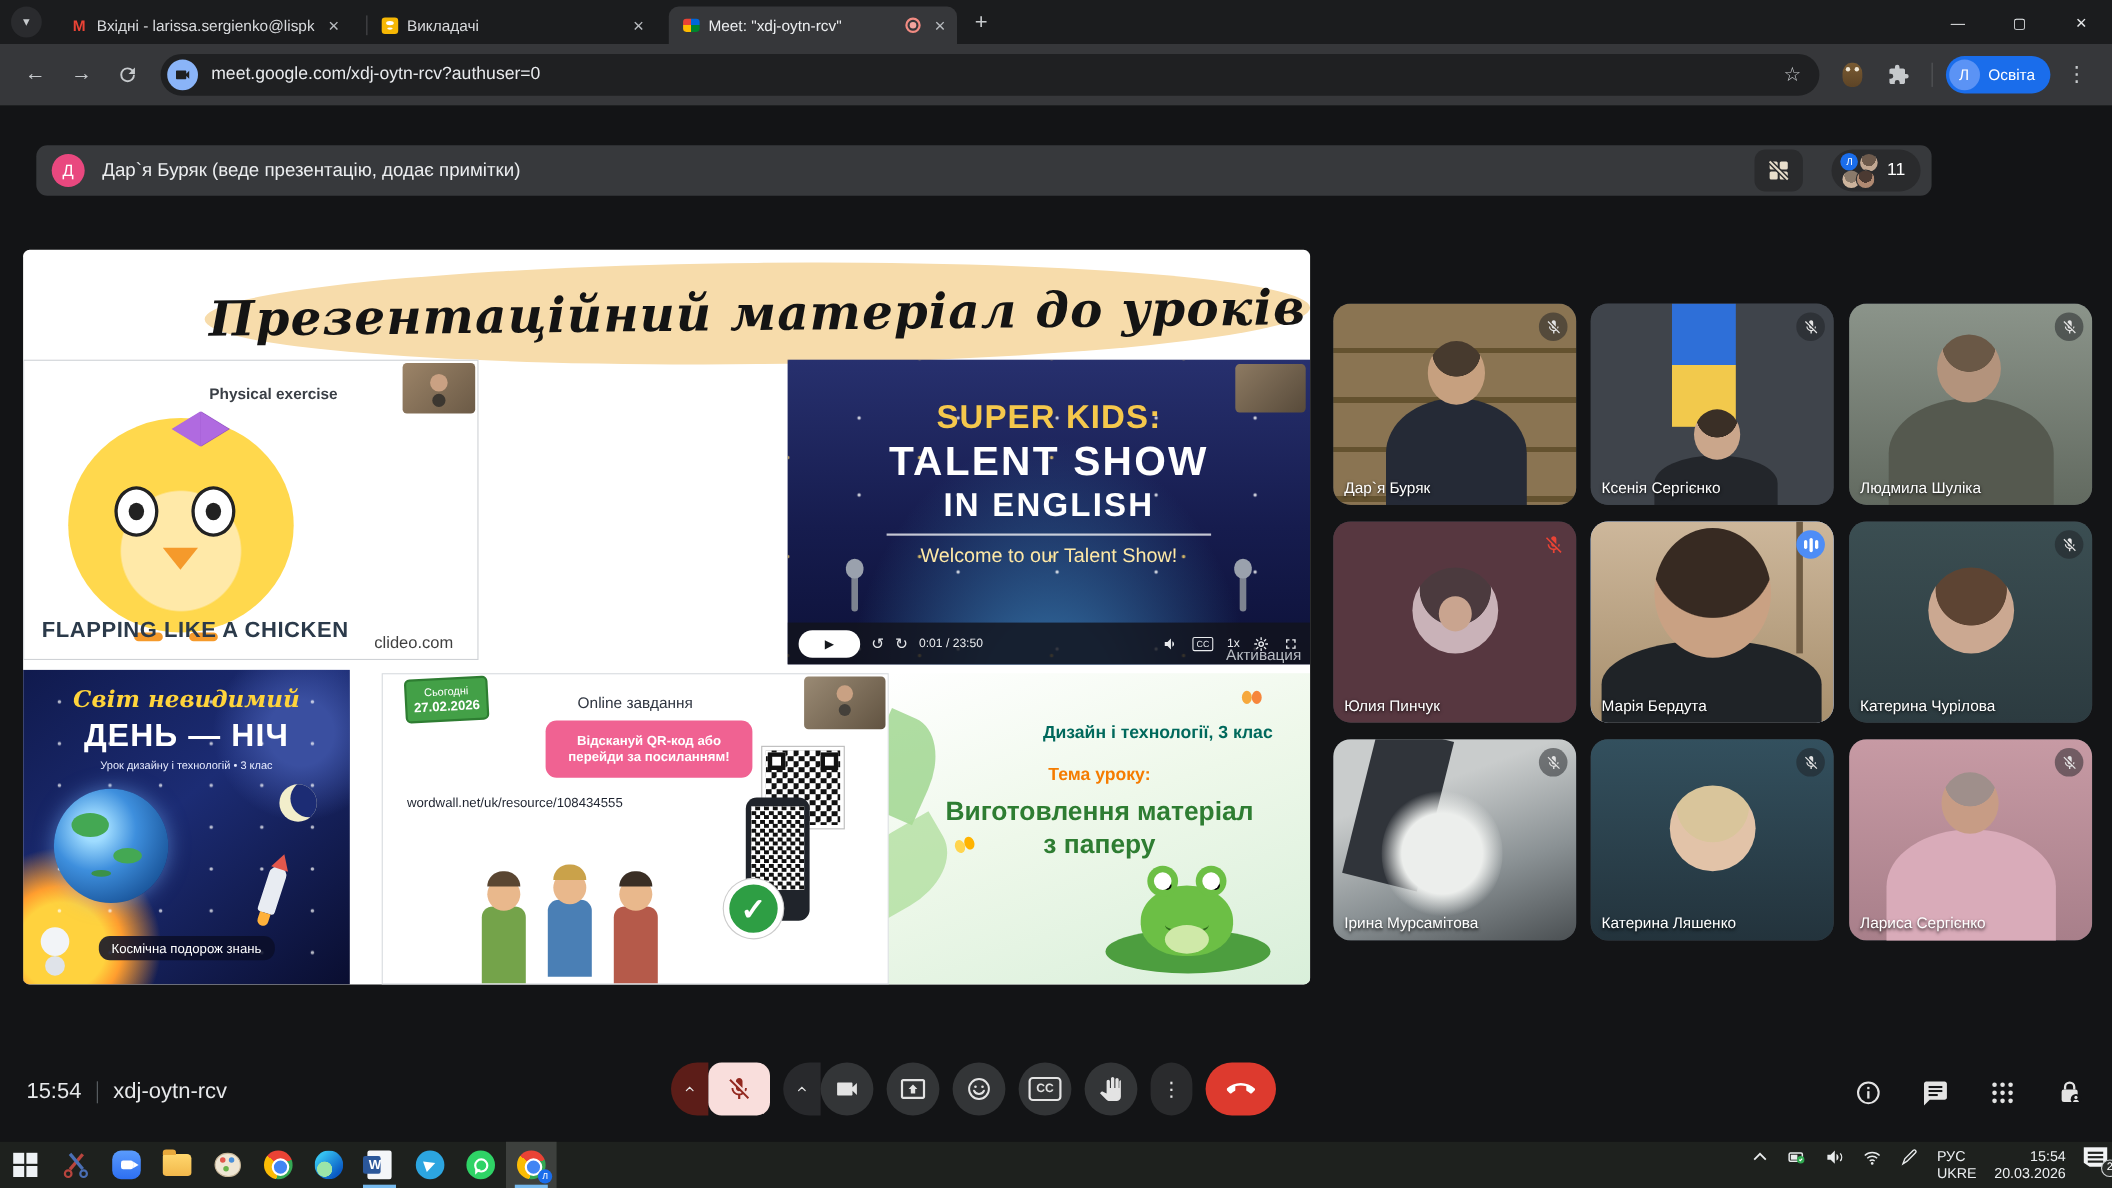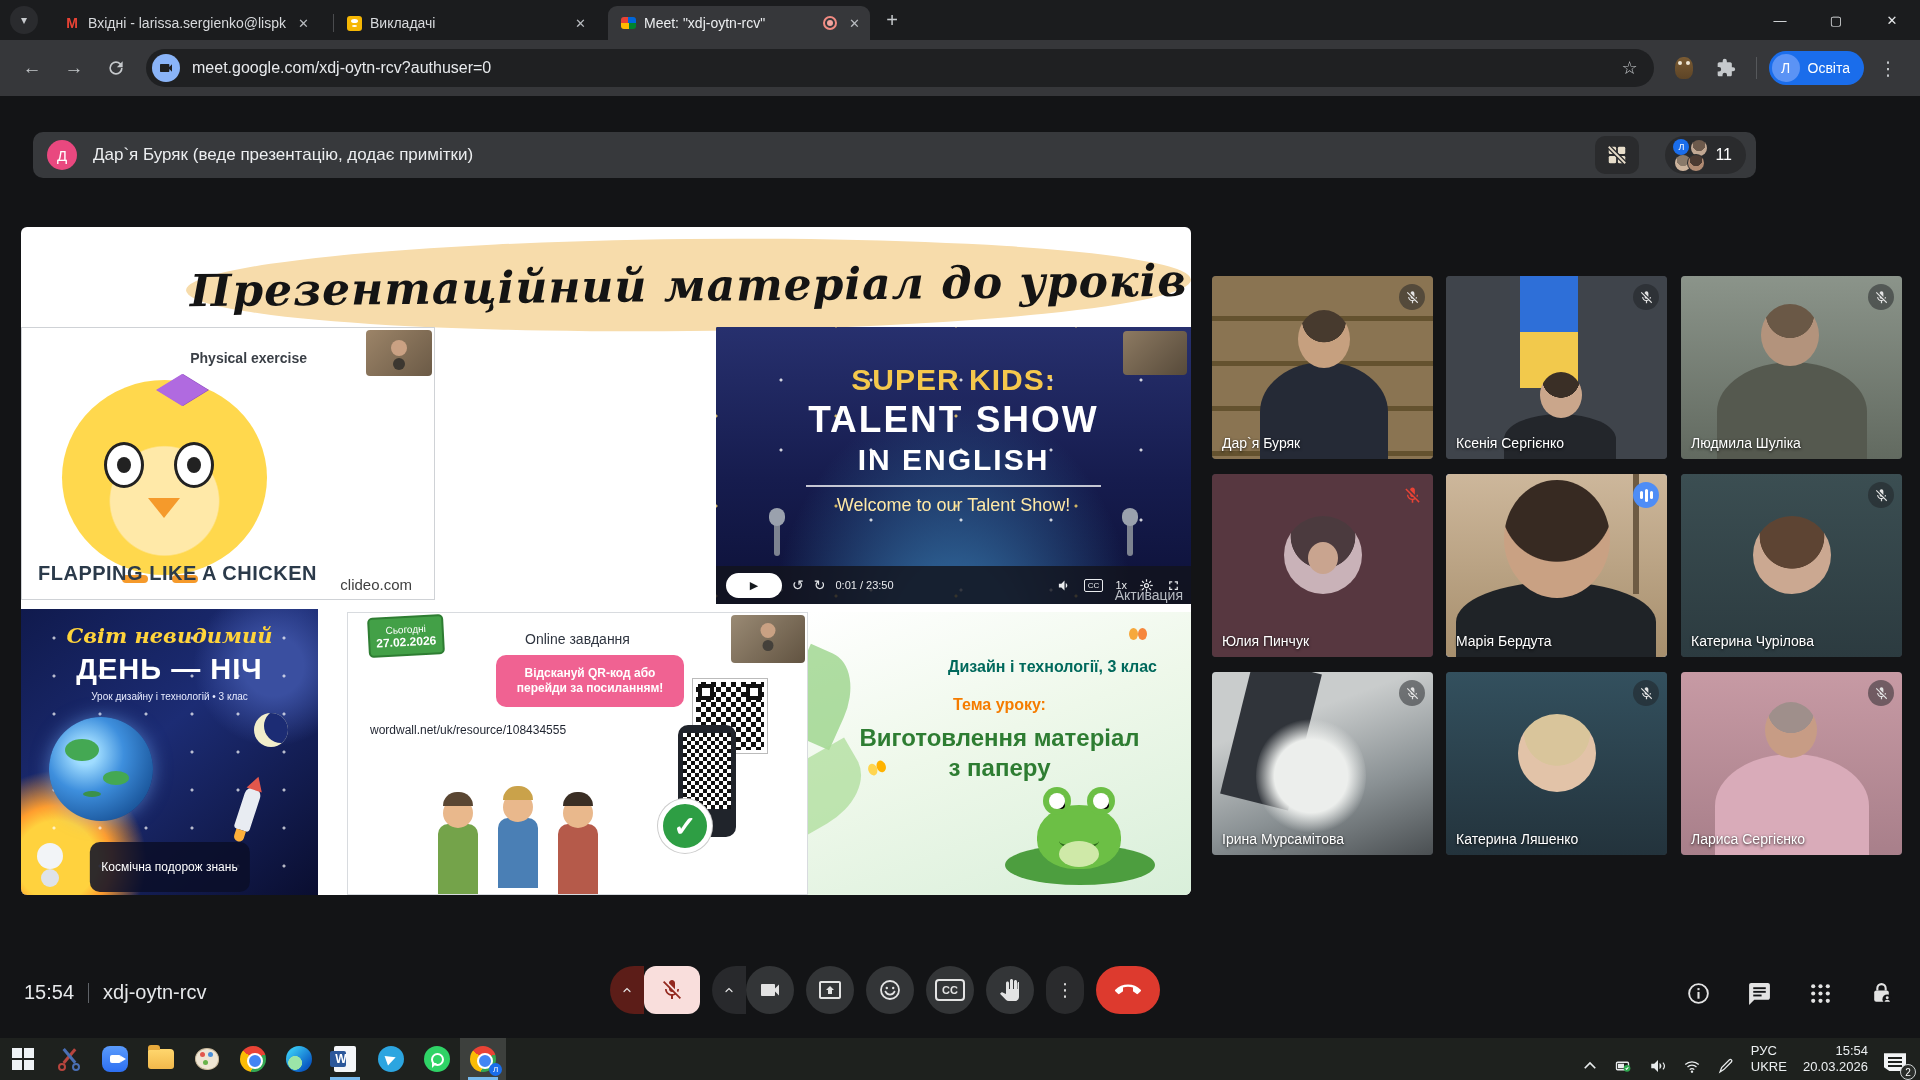--- a/index.html
+++ b/index.html
@@ -111,21 +111,21 @@
   .sC .t2s{position:absolute;top:44px;width:100%;text-align:center;font-size:29px;font-weight:bold;letter-spacing:1px}
   .sC .t3s{position:absolute;top:82px;width:100%;text-align:center;font-size:10px;color:#e8ecff}
   .earth{position:absolute;left:28px;top:108px;width:104px;height:104px;border-radius:50%;background:radial-gradient(circle at 35% 35%,#9fdcff 0 12%,#3e8fdd 40%,#1d5aa0 75%,#123c73);box-shadow:0 0 18px rgba(120,180,255,.5)}
   .earth::after{content:"";position:absolute;left:16px;top:22px;width:34px;height:22px;border-radius:50%;background:#44a853;box-shadow:34px 28px 0 -4px #44a853,10px 44px 0 -8px #3b9149}
   .moonc{position:absolute;right:30px;top:104px;width:34px;height:34px;border-radius:50%;background:#f2eecb;overflow:hidden}
   .moonc::after{content:"";position:absolute;left:10px;top:-4px;width:34px;height:34px;border-radius:50%;background:#1c2c74}
   .rocket{position:absolute;right:62px;bottom:64px;width:16px;height:44px;border-radius:8px 8px 3px 3px;background:#e8ecf2;transform:rotate(18deg)}
   .rocket::before{content:"";position:absolute;left:0;top:-12px;width:0;height:0;border-left:8px solid transparent;border-right:8px solid transparent;border-bottom:14px solid #e2574c}
   .rocket::after{content:"";position:absolute;left:3px;bottom:-12px;width:10px;height:12px;border-radius:0 0 8px 8px;background:#ffb13b}
   .astro{position:absolute;left:16px;bottom:26px;width:26px;height:26px;border-radius:50%;background:#f2f4f7;box-shadow:0 22px 0 -4px #dfe3e9}
-  .sC .foot{position:absolute;left:50%;transform:translateX(-50%);bottom:3px;background:rgba(10,14,40,.85);border-radius:10px;padding:18px 12px;font-size:12px;white-space:nowrap}
+  .sC .foot{position:absolute;left:50%;transform:translateX(-50%);bottom:22px;background:rgba(10,14,40,.85);border-radius:10px;padding:4px 12px;font-size:12px;white-space:nowrap}
 
   
   .sD{left:326px;top:385px;width:461px;height:283px;background:#fff;border:1px solid #d8dbdf}
   .stamp{position:absolute;left:20px;top:3px;width:76px;height:40px;background:#43a047;border:2px solid #2e7d32;border-radius:5px;color:#fff;display:flex;flex-direction:column;align-items:center;justify-content:center;transform:rotate(-3deg)}
   .stamp .s1{font-size:10px}.stamp .s2{font-size:12px;font-weight:bold}
   .sD .hdr{position:absolute;left:50%;transform:translateX(-50%);top:18px;font-size:14px;font-weight:normal;color:#2f3540}
   .sD .cam{position:absolute;right:2px;top:2px;width:74px;height:48px;background:linear-gradient(135deg,#9a8a74,#615341);border-radius:4px}
   .sD .cam::after{content:"";position:absolute;left:50%;top:8px;transform:translateX(-50%);width:15px;height:15px;border-radius:50%;background:#c9a183;box-shadow:0 15px 0 -2px #44403a}
   .callout{position:absolute;left:148px;top:42px;width:188px;height:52px;background:#f06292;border-radius:10px;color:#fff;font-size:12px;font-weight:bold;display:flex;align-items:center;text-align:center;padding:4px 10px;line-height:1.25}
   .qr{position:absolute;left:345px;top:66px;width:74px;height:74px;background:conic-gradient(#111 25%,#fff 0 50%,#111 0 75%,#fff 0) 0 0/10px 10px;border:3px solid #fff;outline:1px solid #bbb}
@@ -155,21 +155,21 @@
   .frog::after{content:"";position:absolute;left:12px;top:-12px;width:16px;height:16px;border-radius:50%;background:#fff;box-shadow:44px 0 0 #fff,4px 4px 0 -4px #000,48px 4px 0 -4px #000}
   .frog .mouth{position:absolute;left:22px;top:28px;width:40px;height:16px;border-bottom:3px solid #2f6b1d;border-radius:0 0 50% 50%}
   .frog .belly{position:absolute;left:22px;bottom:2px;width:40px;height:26px;border-radius:50%;background:#cfe9a8}
   .bfly{position:absolute;width:18px;height:12px}
   .bfly::before,.bfly::after{content:"";position:absolute;top:0;width:9px;height:12px;border-radius:50%}
   .bfly::before{left:0;background:#f6a83c}.bfly::after{right:0;background:#f6863c}
   .b1{right:44px;top:16px}.b2{left:60px;top:150px;transform:rotate(-20deg)}.b2::before{background:#ffd54f}.b2::after{background:#ffb300}
 
   
   .grid{position:absolute;left:1212px;top:180px;width:690px;height:579px}
-  .tile{position:absolute;width:221px;height:183px;border-radius:4px;overflow:hidden;background:#3a3f46}
+  .tile{position:absolute;width:221px;height:183px;border-radius:16px;overflow:hidden;background:#3a3f46}
   .tile .scene{position:absolute;inset:0}
   .pname{position:absolute;left:10px;bottom:8px;font-size:14px;color:#fff;text-shadow:0 1px 3px rgba(0,0,0,.9);z-index:4}
   .micb{position:absolute;top:8px;right:8px;width:26px;height:26px;border-radius:50%;background:rgba(30,32,36,.5);display:flex;align-items:center;justify-content:center;z-index:4}
   .micb svg{width:15px;height:15px;fill:#e3e3e3}
   .micb.red{background:transparent}
   .micb.red svg{width:19px;height:19px;fill:#ea4335}
   .speak{position:absolute;top:8px;right:8px;width:26px;height:26px;border-radius:50%;background:#4e8df6;display:flex;align-items:center;justify-content:center;gap:2px;z-index:4}
   .speak i{width:3px;height:8px;border-radius:2px;background:#fff}
   .speak i:nth-child(2){height:13px}
   .head{position:absolute;border-radius:50%;z-index:2}
@@ -254,21 +254,21 @@
   .edge{width:26px;height:26px;border-radius:50%;background:radial-gradient(circle at 35% 65%,#9be5a8 0 28%,transparent 30%),linear-gradient(135deg,#35c1f1 20%,#0a5bc4 80%)}
   .wordic{position:relative;width:22px;height:26px;background:#f4f6f9;border-radius:2px;display:flex;align-items:center;justify-content:center}
   .wordic::before{content:"";position:absolute;left:-4px;top:5px;width:16px;height:16px;background:#2b579a;border-radius:2px}
   .wordic b{position:relative;z-index:1;color:#fff;font-size:12px;left:-4px}
   .tgic{width:26px;height:26px;border-radius:50%;background:#2ca5e0;display:flex;align-items:center;justify-content:center}
   .tgic i{width:0;height:0;border-top:5px solid transparent;border-bottom:5px solid transparent;border-left:10px solid #fff;transform:rotate(-20deg)}
   .waic{width:26px;height:26px;border-radius:50%;background:#2fd366;display:flex;align-items:center;justify-content:center}
   .waic i{width:13px;height:13px;border:2.5px solid #fff;border-radius:50%;position:relative}
   .waic i::after{content:"";position:absolute;left:-1px;bottom:-4px;border-top:5px solid #fff;border-right:5px solid transparent}
   .badgeL{position:absolute;right:4px;bottom:4px;width:13px;height:13px;border-radius:50%;background:#1a6deb;color:#fff;font-size:8px;display:flex;align-items:center;justify-content:center;z-index:2}
-  .tray{margin-left:auto;display:flex;align-items:flex-end;gap:16px;padding-right:10px;color:#eceff1}
+  .tray{margin-left:auto;display:flex;align-items:flex-start;gap:16px;color:#eceff1}
   .tray svg{width:18px;height:18px;fill:#e8ebec}
   .lang{display:flex;flex-direction:column;align-items:flex-start;font-size:13px;line-height:1.25}
   .clock{display:flex;flex-direction:column;align-items:flex-end;font-size:13px;line-height:1.25}
   .notif{position:relative;width:26px;height:22px}
   .notif i{position:absolute;left:0;top:0;width:22px;height:18px;background:#f2f4f5;clip-path:polygon(0 0,100% 0,100% 100%,26% 100%,0 78%)}
   .notif i::after{content:"";position:absolute;left:4px;top:4px;width:14px;height:2px;background:#1e211e;box-shadow:0 4px 0 #1e211e,0 8px 0 #1e211e}
   .notif b{position:absolute;right:-6px;bottom:-5px;width:16px;height:16px;border-radius:50%;background:#2a2d2a;border:1px solid #cfd3d4;color:#fff;font-size:10px;font-weight:normal;display:flex;align-items:center;justify-content:center}
 </style>
 </head>
 <body>

